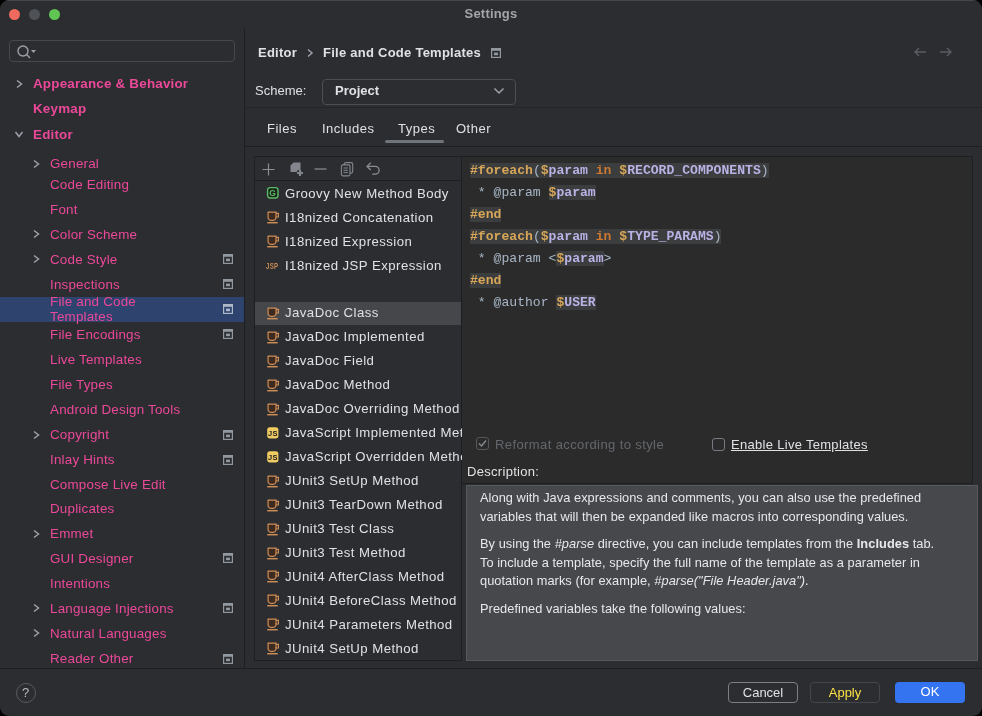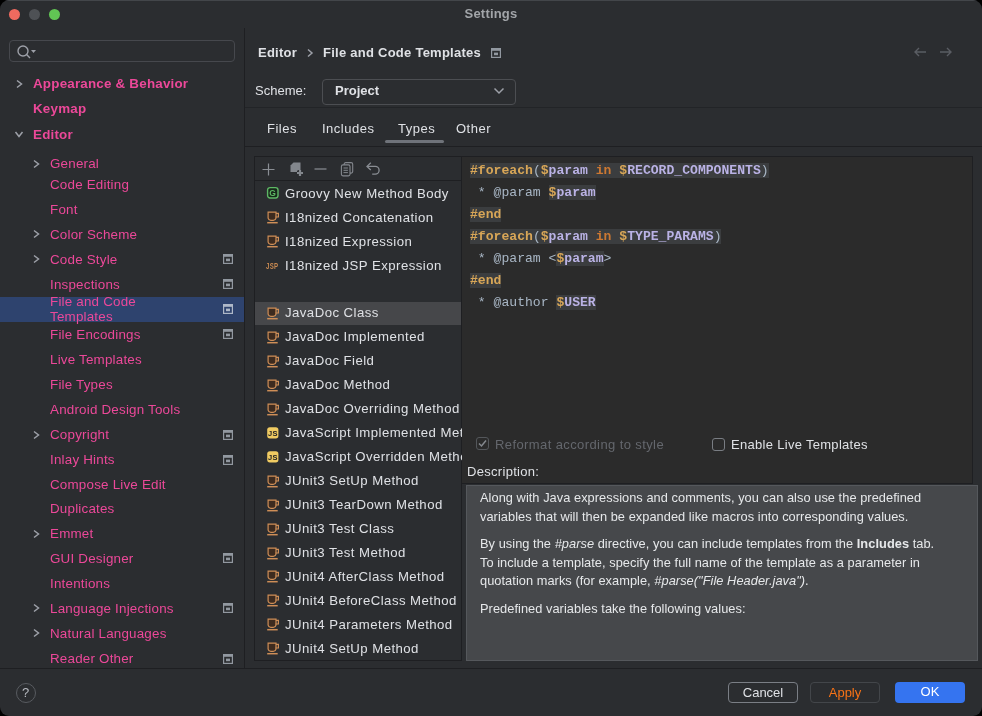--- a/index.html
+++ b/index.html
@@ -43,31 +43,31 @@
 .kw { color:#D8A657; }  
 .og { color:#CC7832; }  
 .dl { color:#D8A657; }  
 .vr { color:#BAB2E5; }
 .gy { color:#A9B7C6; font-weight:400; }
 
 .cb { position:absolute; width:13px; height:13px; border-radius:3px; }
 #cb1 { left:476px; top:437px; border:1px solid #54575B; }
 #cb2 { left:712px; top:438px; border:1px solid #797D83; }
 #cbl1 { position:absolute; left:495px; top:437px; font-size:13px; letter-spacing:0.4px; color:#64676D; }
-#cbl2 { position:absolute; left:731px; top:437px; font-size:13px; letter-spacing:0.3px; color:#DFE1E5; }
+#cbl2 { position:absolute; left:731px; top:437px; font-size:13px; letter-spacing:0.3px; color:#DFE1E5;text-decoration:underline; }
 #descLbl { position:absolute; left:467px; top:464px; font-size:13px; letter-spacing:0.3px; color:#DFE1E5; }
 #descBox { position:absolute; left:466px; top:485px; width:512px; height:176px; background:#46484B; border:1px solid #55585C; font-size:12.8px; letter-spacing:0.05px; line-height:18.6px; color:#E6E8EA; }
 #descBox .inner { position:absolute; left:13px; top:3px; }
 #descBox p { margin:0 0 9px 0; }
 
 #botsep { position:absolute; left:0; top:668px; width:982px; height:1px; background:#1E1F22; }
 #help { position:absolute; left:15.5px; top:683px; width:20px; height:20px; border:1.4px solid #585B60; border-radius:50%; color:#B7BAC0; font-size:13px; text-align:center; line-height:17px; }
 .btn { position:absolute; top:682px; height:21px; border-radius:4px; font-size:13px; text-align:center; line-height:20px; }
 #btnCancel { left:728px; width:70px; border:1px solid #7A7E85; color:#DFE1E5; }
-#btnApply { left:810px; width:70px; border:1px solid #43464A; color:#f97316; }
+#btnApply { left:810px; width:70px; border:1px solid #43464A; color:#fde047; }
 #btnOK { left:895px; width:70px; background:#3574F0; color:#FFFFFF; }
 </style>
 </head>
 <body>
 <div id="win">
   <div style="position:absolute;left:0;top:0;width:982px;height:1px;background:#43464A;border-radius:9px 9px 0 0;"></div>
 
   <div class="dot" style="left:8.7px; background:#EE6A5F;"></div>
   <div class="dot" style="left:28.7px; background:#4E5155;"></div>
   <div class="dot" style="left:48.7px; background:#61C554;"></div>

